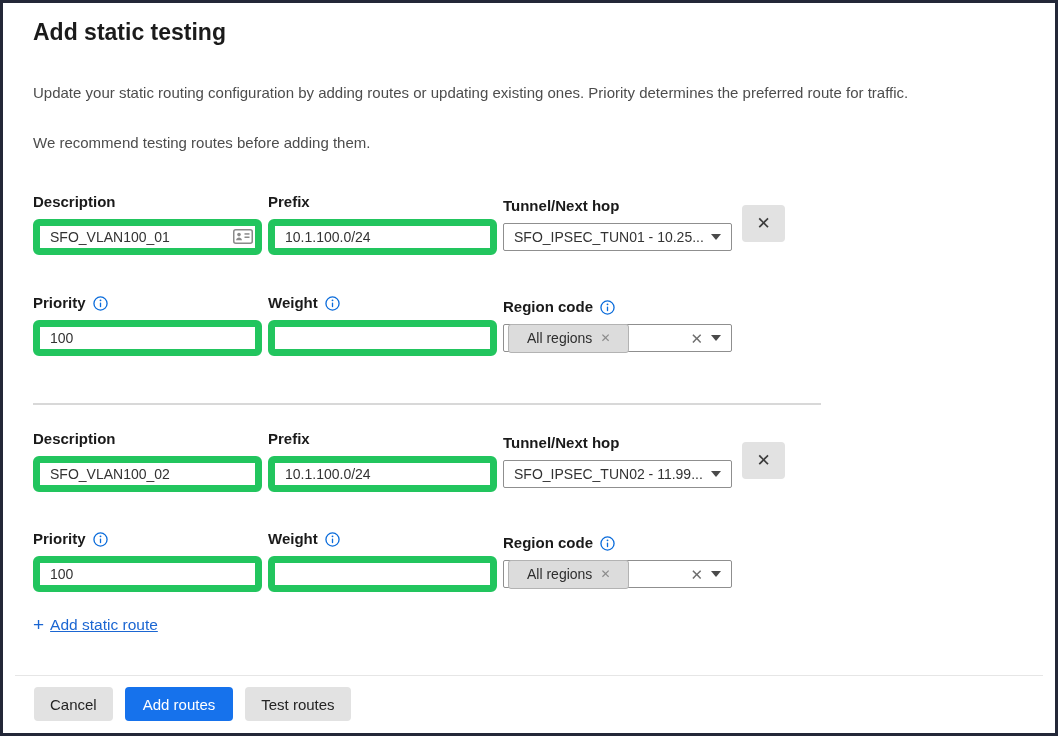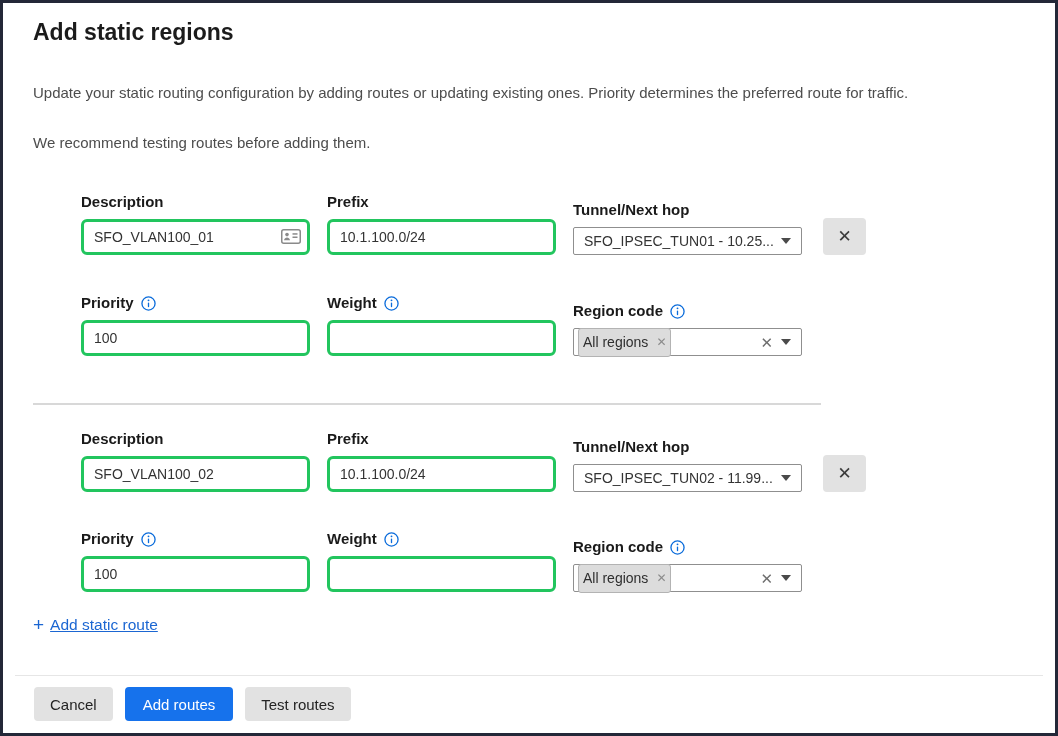--- a/index.html
+++ b/index.html
@@ -13,38 +13,38 @@
   }
   .content { padding: 14px 30px 0 30px; }
 
   .title {
     font-size: 23px; line-height: 30px;
     font-weight: 700; color: #1b1b1b;
   }
   .intro { margin-top: 36px; font-size: 15px; line-height: 20px; color: #4d4d4d; }
   .note  { margin-top: 30px; font-size: 15px; line-height: 20px; color: #4d4d4d; }
 
-  .fields-row { display: flex; gap: 17px; align-items: flex-end; margin-left: 48px; }
+  .fields-row { display: flex; gap: 6px; align-items: center; }
   .mt-r1 { margin-top: 39px; }
   .mt-r2 { margin-top: 38px; }
   .mt-r3 { margin-top: 24px; }
   .mt-r4 { margin-top: 37px; }
 
   .field { width: 229px; }
   .label {
     font-size: 15px; line-height: 20px; font-weight: 600; color: #1a1a1a;
     display: flex; align-items: center; gap: 7px; margin-bottom: 7px;
     white-space: nowrap;
   }
   .info-icon { display: inline-flex; }
 
   .input-wrap { position: relative; width: 229px; }
   .tb {
     width: 100%; height: 36px; box-sizing: border-box;
-    border: 3px solid #22c55e; border-radius: 6px;
+    border: 7px solid #22c55e; border-radius: 6px;
     background: #fff; font-size: 14px; color: #333;
     padding: 8px 10px; font-family: inherit; outline: none;
   }
   .tb.with-icon { padding-right: 36px; }
   .autofill-icon { position: absolute; right: 9px; top: 10px; }
 
   .select {
     width: 229px; height: 28px; box-sizing: border-box;
     border: 1px solid #8f8f8f; border-radius: 2px; background: #fff;
     display: flex; align-items: center; padding: 0 10px;
@@ -53,21 +53,21 @@
   .select-text { flex: 1; white-space: nowrap; overflow: hidden; }
   .caret {
     width: 0; height: 0; flex: none;
     border-left: 5px solid transparent; border-right: 5px solid transparent;
     border-top: 6px solid #4a4a4a; margin-left: 8px;
   }
   .region-select { padding-left: 4px; }
   .chip {
     background: #dcdcdc; border: 1px solid #b3b3b3; border-radius: 3px;
     height: 27px; display: flex; align-items: center;
-    padding: 0 4px; gap: 8px; font-size: 14px; color: #2e2e2e; flex: none;
+    padding: 0 18px; gap: 8px; font-size: 14px; color: #2e2e2e; flex: none;
   }
   .chip-x { color: #8a8a8a; font-size: 12px; line-height: 1; cursor: pointer; }
   .clear-x { color: #6e6e6e; font-size: 15px; line-height: 1; margin-left: auto; cursor: pointer; flex: none; }
 
   .delete-btn {
     width: 43px; height: 37px; margin-left: 4px; flex: none;
     background: #e2e2e2; border: none; border-radius: 4px;
     font-size: 17px; color: #3c3c3c; cursor: pointer;
     display: flex; align-items: center; justify-content: center;
     font-family: inherit;
@@ -92,21 +92,21 @@
     display: flex; align-items: center;
   }
   .btn-gray { background: #e2e2e2; color: #242424; }
   .btn-primary { background: #1672ec; color: #ffffff; padding: 0 18px; }
 </style>
 </head>
 <body>
 
 <div class="content">
 
-  <div class="title">Add static regions</div>
+  <div class="title">Add static testing</div>
   <div class="intro">Update your static routing configuration by adding routes or updating existing ones. Priority determines the preferred route for traffic.</div>
   <div class="note">We recommend testing routes before adding them.</div>
 
   <div class="fields-row mt-r1">
     <div class="field">
       <div class="label">Description</div>
       <div class="input-wrap">
         <input class="tb with-icon" type="text" value="SFO_VLAN100_01" style="">
         <span class="autofill-icon">
           <svg width="20" height="15" viewBox="0 0 20 15">

